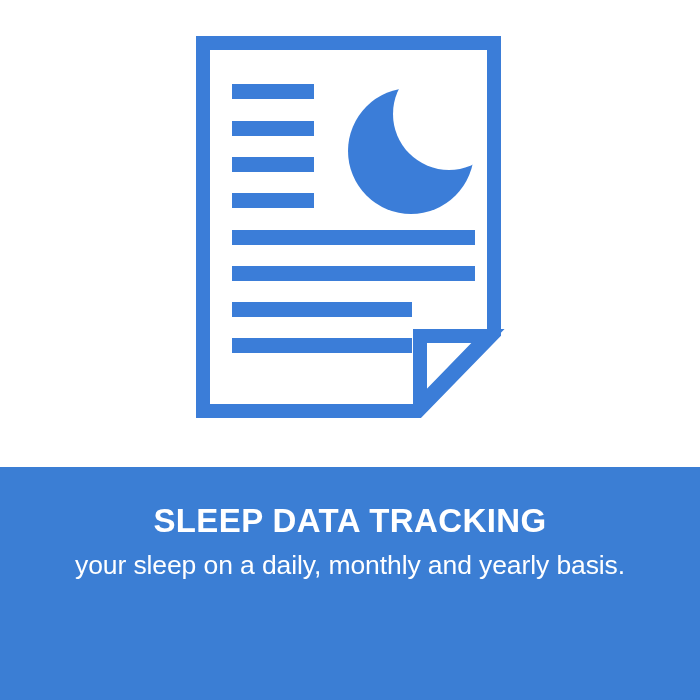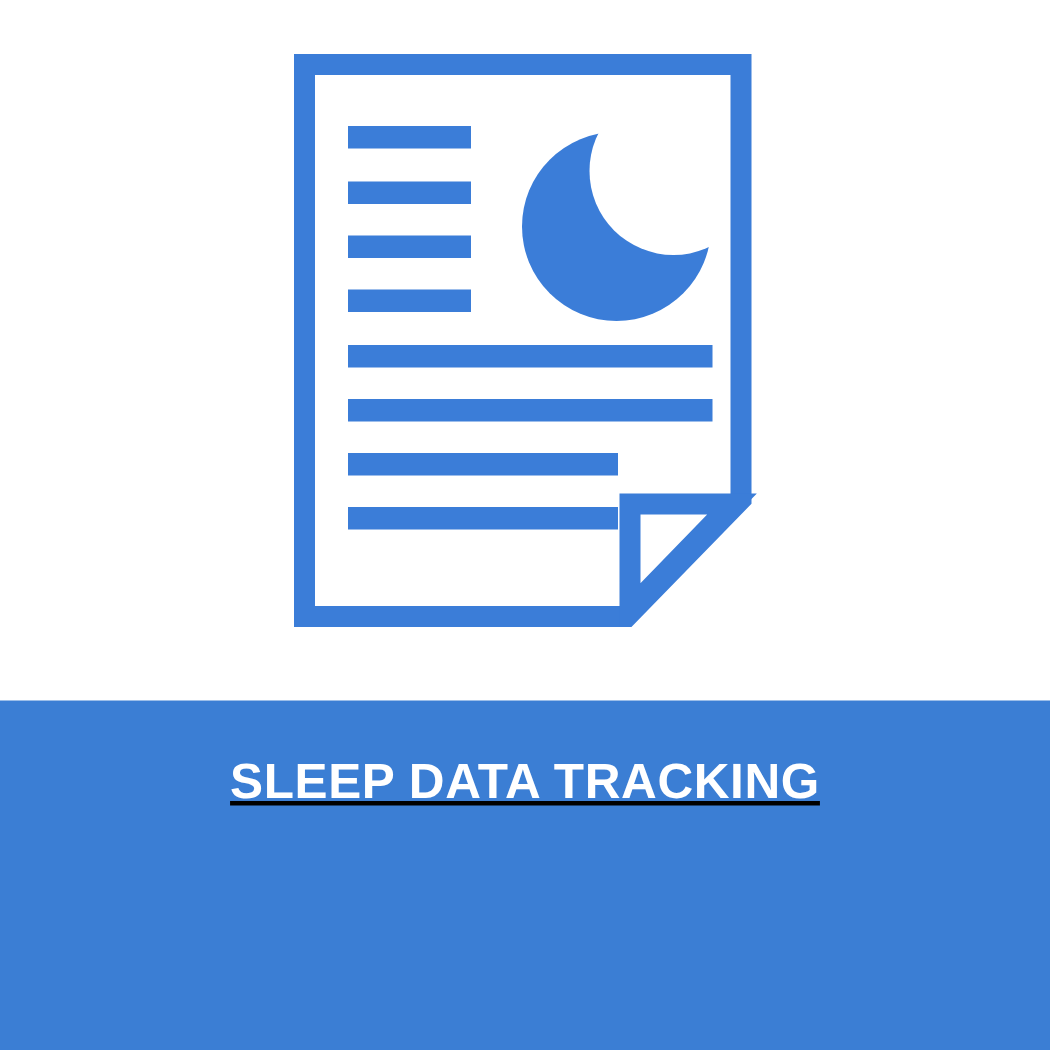--- a/index.html
+++ b/index.html
@@ -39,21 +39,20 @@
   
   .banner {
     position: relative;
     width: 700px;
     height: 233px;
     background: #3b7ed4;
     box-sizing: border-box;
     padding: 36px 18px 0 18px;
     text-align: center;
     flex: 0 0 auto;
-    text-decoration: underline;
   }
   .banner-title {
     color: #ffffff;
     font-size: 33px;
     font-weight: bold;
     letter-spacing: 0.4px;
     line-height: 1.1;
     margin: 0 0 8px 0;
     white-space: nowrap;
   }
@@ -109,16 +108,17 @@
       <rect x="36" y="230" width="243" height="15" fill="#3b7dd8"></rect>
       <rect x="36" y="266" width="180" height="15" fill="#3b7dd8"></rect>
       <rect x="36" y="302" width="180" height="15" fill="#3b7dd8"></rect>
     </svg>
 
   </div>
 
   <div class="banner">
     <h1 class="banner-title">SLEEP DATA TRACKING</h1>
     <p class="banner-body">
+      <span class="banner-body-line">your sleep on a daily, monthly and yearly basis.</span>
     </p>
   </div>
 
 </div>
 
 </body></html>

